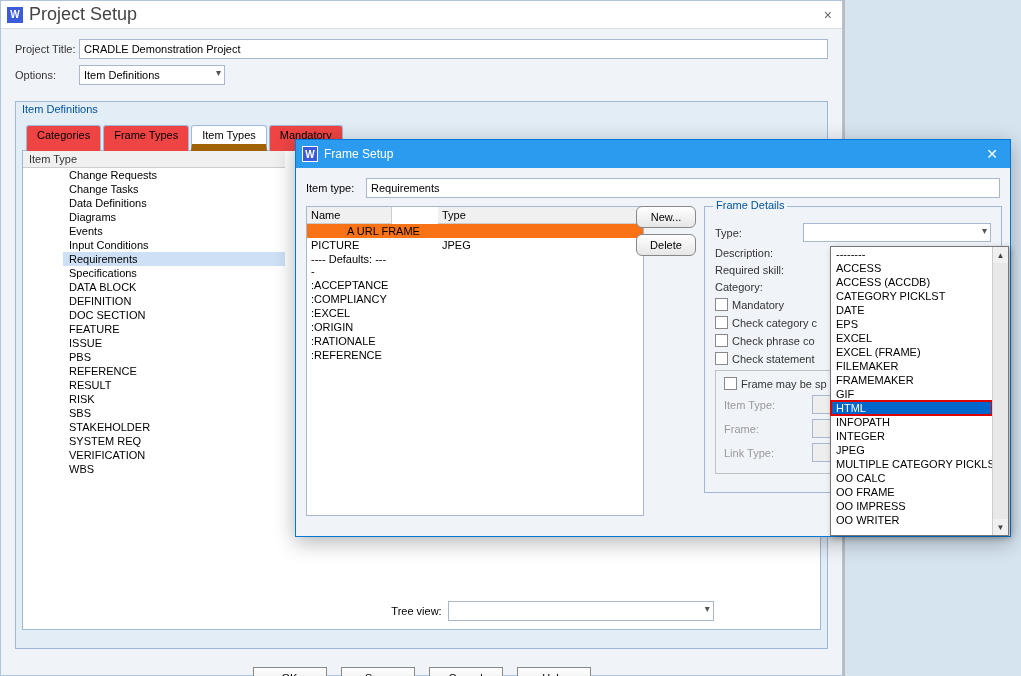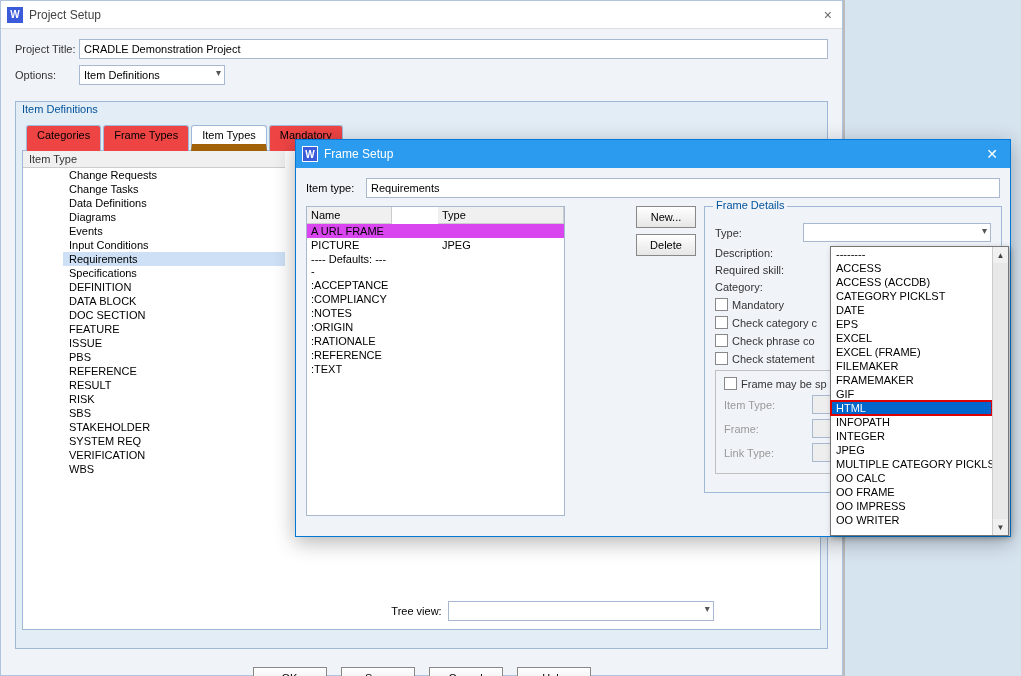--- a/index.html
+++ b/index.html
@@ -1,21 +1,21 @@
 <!DOCTYPE html>
 <html><head>
 <meta charset="utf-8">
 <style>
 * { box-sizing: border-box; font-family: Tahoma, Arial, sans-serif; font-size: 11px; }
 body { margin: 0; background: #d6e4f0; width: 1021px; height: 676px; position: relative; overflow: hidden; }
 
 .main-window { position: absolute; left: 0; top: 0; width: 843px; height: 676px; background: #f0f4f9; border: 1px solid #b0c4de; }
 .titlebar { height: 28px; background: #fff; border-bottom: 1px solid #ddd; display: flex; align-items: center; padding: 0 6px; }
 .app-icon { width: 16px; height: 16px; background: #3b5bdb; color: white; display: flex; align-items: center; justify-content: center; font-weight: bold; font-size: 10px; margin-right: 6px; }
-.titlebar-title { flex: 1; color: #444; font-size: 12px; }
+.titlebar-title { flex: 1; color: #444; font-size: 18px; }
 .close-x { font-size: 14px; color: #666; padding: 0 4px; cursor: pointer; }
 
 .form-area { padding: 10px 14px; }
 .form-row { display: flex; align-items: center; margin-bottom: 6px; }
 .form-label { width: 64px; color: #333; }
 .text-input { flex: 1; border: 1px solid #a8b8d0; background: #fff; height: 20px; padding: 0 4px; }
 .combo { width: 146px; border: 1px solid #a8b8d0; background: #fff; height: 20px; display: flex; align-items: center; padding: 0 4px; position: relative; }
 .combo::after { content: "▾"; position: absolute; right: 3px; top: 1px; font-size: 10px; color: #555; }
 
 .groupbox { border: 1px solid #9fb8d8; margin: 0 14px 10px; background: #e3edf6; position: relative; padding: 18px 6px 6px; }
@@ -42,30 +42,30 @@
 
 .frame-dialog { position: absolute; left: 295px; top: 139px; width: 716px; height: 398px; background: #f0f4f9; border: 1px solid #0078d7; box-shadow: 0 5px 20px rgba(0,0,0,0.3); }
 .dlg-titlebar { height: 28px; background: #2b9bf0; display: flex; align-items: center; padding: 0 6px; color: #fff; }
 .dlg-app-icon { width:16px;height:16px;background:#3b5bdb;color:#fff;display:flex;align-items:center;justify-content:center;font-weight:bold;font-size:10px;margin-right:6px;border:1px solid #fff;}
 .dlg-title { flex:1; font-size:12px; }
 .dlg-close { font-size:14px; color:#fff; padding:0 6px; cursor:pointer; }
 
 .dlg-body { padding: 10px; }
 .dlg-row { display:flex; align-items:center; margin-bottom:6px; }
 
-.frame-table { position:absolute; left:10px; top:66px; width:259px; height:310px; border:1px solid #a8b8d0; background:#fff; }
+.frame-table { position:absolute; left:10px; top:66px; width:338px; height:310px; border:1px solid #a8b8d0; background:#fff; }
 .ft-header { display:flex; }
 .ft-col { border-right:1px solid #ccc; border-bottom:1px solid #ccc; background:#f0f0f0; padding:2px 4px; }
 .ft-row { display:flex; }
 .ft-cell { padding:1px 4px; }
-.ft-row.selected { background:#d946ef; }
+.ft-row.selected { background:#f97316;padding-left:36px; }
 .c-name{width:85px;} .c-type{width:60px;margin-left:46px;}
 
 .side-btns { position:absolute; left:340px; top:66px; width:60px; }
-.side-btns .btn { width:60px; margin-bottom:6px; }
+.side-btns .btn { width:60px; margin-bottom:6px;border-radius:6px; }
 
 .details-box { position:absolute; left:408px; top:66px; width:298px; height:287px; border:1px solid #9fb8d8; background:#f0f4f9; padding:16px 10px 8px; }
 .details-title { position:absolute; top:-8px; left:8px; background:#f0f4f9; color:#00529b; padding:0 3px; }
 
 .detl-row{display:flex;align-items:center;margin-bottom:5px;}
 .detl-label{width:88px;color:#333;}
 .detl-label.disabled{color:#999;}
 .detl-combo{flex:1;border:1px solid #a8b8d0;background:#fff;height:19px;position:relative;}
 .detl-combo::after{content:"▾";position:absolute;right:3px;top:1px;font-size:10px;color:#555;}
 .chk{margin-right:4px;width:13px;height:13px;border:1px solid #888;background:#fff;display:inline-block;}
@@ -124,22 +124,22 @@
         <div class="list-header">Item Type</div>
         <div id="itemlist">
             <div class="list-item">Change Requests</div>
             <div class="list-item">Change Tasks</div>
             <div class="list-item">Data Definitions</div>
             <div class="list-item">Diagrams</div>
             <div class="list-item">Events</div>
             <div class="list-item">Input Conditions</div>
             <div class="list-item selected">Requirements</div>
             <div class="list-item">Specifications</div>
+            <div class="list-item">DATA BLOCK</div>
             <div class="list-item">DEFINITION</div>
-            <div class="list-item">DATA BLOCK</div>
             <div class="list-item">DOC SECTION</div>
             <div class="list-item">FEATURE</div>
             <div class="list-item">ISSUE</div>
             <div class="list-item">PBS</div>
             <div class="list-item">REFERENCE</div>
             <div class="list-item">RESULT</div>
             <div class="list-item">RISK</div>
             <div class="list-item">SBS</div>
             <div class="list-item">STAKEHOLDER</div>
             <div class="list-item">SYSTEM REQ</div>
@@ -197,37 +197,33 @@
         </div>
         <div class="ft-row">
           <div class="ft-cell c-name">:ACCEPTANCE</div>
           <div class="ft-cell c-type"></div>
         </div>
         <div class="ft-row">
           <div class="ft-cell c-name">:COMPLIANCY</div>
           <div class="ft-cell c-type"></div>
         </div>
         <div class="ft-row">
-          <div class="ft-cell c-name">:NOTES</div>
+          <div class="ft-cell c-name">:EXCEL</div>
           <div class="ft-cell c-type"></div>
         </div>
         <div class="ft-row">
           <div class="ft-cell c-name">:ORIGIN</div>
           <div class="ft-cell c-type"></div>
         </div>
         <div class="ft-row">
           <div class="ft-cell c-name">:RATIONALE</div>
           <div class="ft-cell c-type"></div>
         </div>
         <div class="ft-row">
           <div class="ft-cell c-name">:REFERENCE</div>
-          <div class="ft-cell c-type"></div>
-        </div>
-        <div class="ft-row">
-          <div class="ft-cell c-name">:TEXT</div>
           <div class="ft-cell c-type"></div>
         </div>
       </div>
   </div>
 
   <div class="side-btns">
     <button class="btn">New...</button>
     <button class="btn">Delete</button>
   </div>
 

